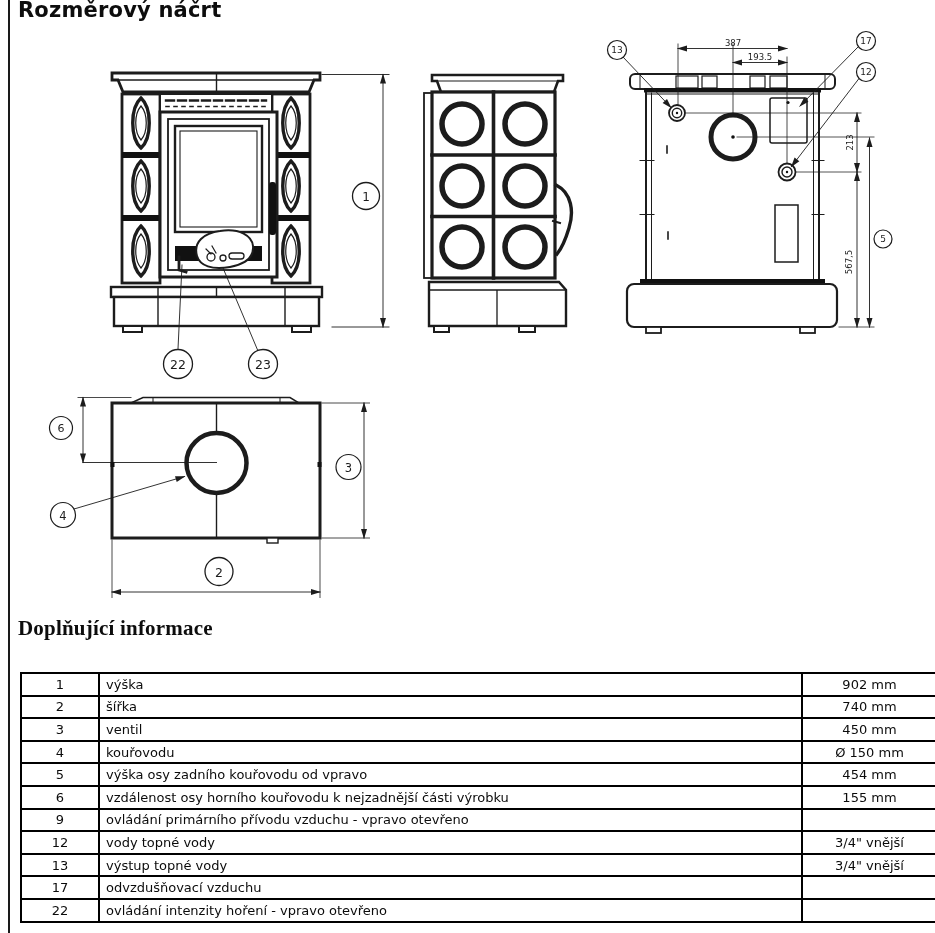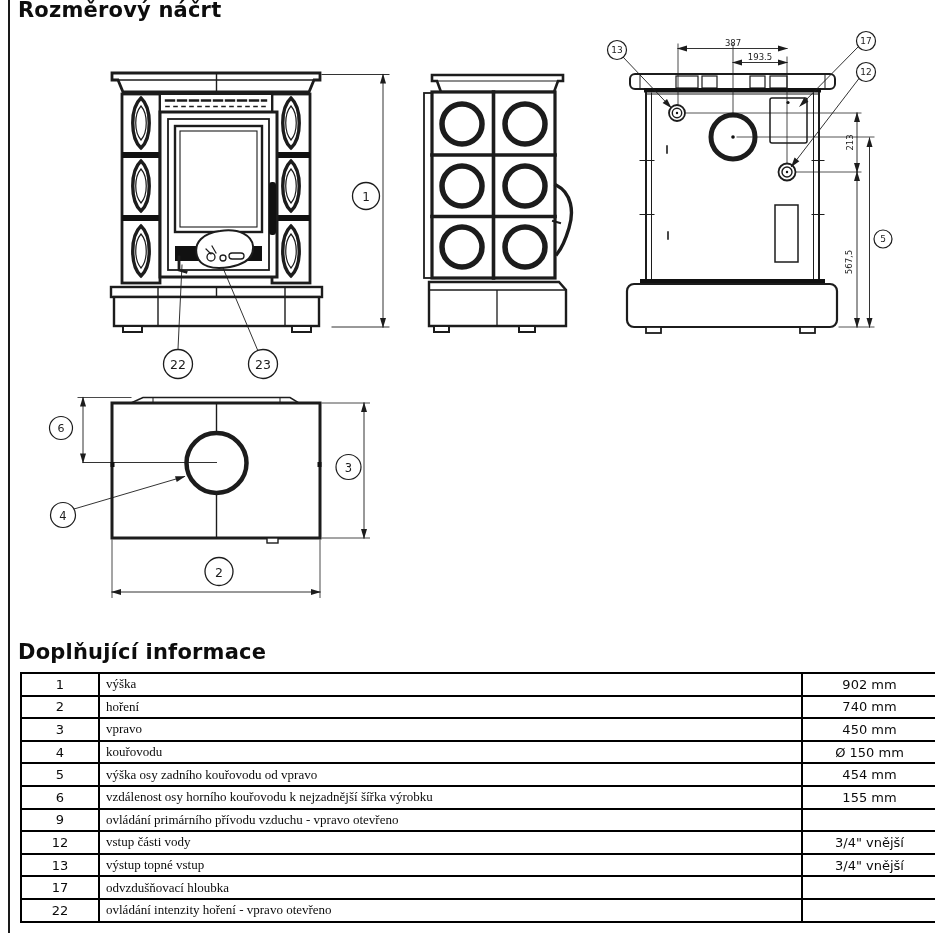--- a/index.html
+++ b/index.html
@@ -6,33 +6,33 @@
   body{
     width:935px;height:933px;position:relative;overflow:hidden;
     font-family:"DejaVu Sans","Liberation Sans",sans-serif;color:#111;
   }
   .page-edge{position:absolute;left:8px;top:0;width:2px;height:933px;background:#1a1a1a;}
   h1.sect{
     position:absolute;left:18px;margin:0;font-size:21px;font-weight:bold;
     letter-spacing:0.2px;color:#0d0d0d;white-space:nowrap;
   }
   #title1{top:-2px;}
-  #title2{top:640px;}
+  #title2{top:616px;font-family:Liberation Serif, serif;}
   #drawing{position:absolute;left:0;top:0;}
   #drawing text{fill:#1c1c1c;stroke:none;font-family:"DejaVu Sans","Liberation Sans",sans-serif;}
   .info-table{
     position:absolute;left:20px;top:672px;width:898px;
     border-collapse:collapse;table-layout:fixed;
   }
   .info-table td{
     border:2px solid #000;height:20.6px;font-size:13px;color:#0b0b0b;
     padding:0 6px;overflow:hidden;white-space:nowrap;
   }
   .info-table td.num{width:72px;text-align:center;padding:0 2px;}
-  .info-table td.lbl{width:689px;text-align:left;font-family:Liberation Serif, serif;}
+  .info-table td.lbl{width:689px;text-align:left;}
   .info-table td.val{width:121px;text-align:center;border-left:1px solid #c6c6c6;padding-right:16px;}
 </style>
 </head>
 <body>
 
 <div class="page-edge"></div>
 
 <h1 class="sect" id="title1">Rozměrový náčrt</h1>
 
 <svg id="drawing" width="935" height="625" viewBox="0 0 935 625" fill="none" stroke="#1c1c1c" stroke-linecap="square">
@@ -240,61 +240,61 @@
 
 <table class="info-table">
   <tbody>
     <tr>
       <td class="num">1</td>
       <td class="lbl">výška</td>
       <td class="val">902 mm</td>
     </tr>
     <tr>
       <td class="num">2</td>
-      <td class="lbl">hoření</td>
+      <td class="lbl">šířka</td>
       <td class="val">740 mm</td>
     </tr>
     <tr>
       <td class="num">3</td>
-      <td class="lbl">vpravo</td>
+      <td class="lbl">ventil</td>
       <td class="val">450 mm</td>
     </tr>
     <tr>
       <td class="num">4</td>
       <td class="lbl">kouřovodu</td>
       <td class="val">Ø 150 mm</td>
     </tr>
     <tr>
       <td class="num">5</td>
       <td class="lbl">výška osy zadního kouřovodu od vpravo</td>
       <td class="val">454 mm</td>
     </tr>
     <tr>
       <td class="num">6</td>
-      <td class="lbl">vzdálenost osy horního kouřovodu k nejzadnější šířka výrobku</td>
+      <td class="lbl">vzdálenost osy horního kouřovodu k nejzadnější části výrobku</td>
       <td class="val">155 mm</td>
     </tr>
     <tr>
       <td class="num">9</td>
       <td class="lbl">ovládání primárního přívodu vzduchu - vpravo otevřeno</td>
       <td class="val"></td>
     </tr>
     <tr>
       <td class="num">12</td>
-      <td class="lbl">vstup části vody</td>
+      <td class="lbl">vody topné vody</td>
       <td class="val">3/4" vnější</td>
     </tr>
     <tr>
       <td class="num">13</td>
-      <td class="lbl">výstup topné vstup</td>
+      <td class="lbl">výstup topné vody</td>
       <td class="val">3/4" vnější</td>
     </tr>
     <tr>
       <td class="num">17</td>
-      <td class="lbl">odvzdušňovací hloubka</td>
+      <td class="lbl">odvzdušňovací vzduchu</td>
       <td class="val"></td>
     </tr>
     <tr>
       <td class="num">22</td>
       <td class="lbl">ovládání intenzity hoření - vpravo otevřeno</td>
       <td class="val"></td>
     </tr>
   </tbody>
 </table>
 

